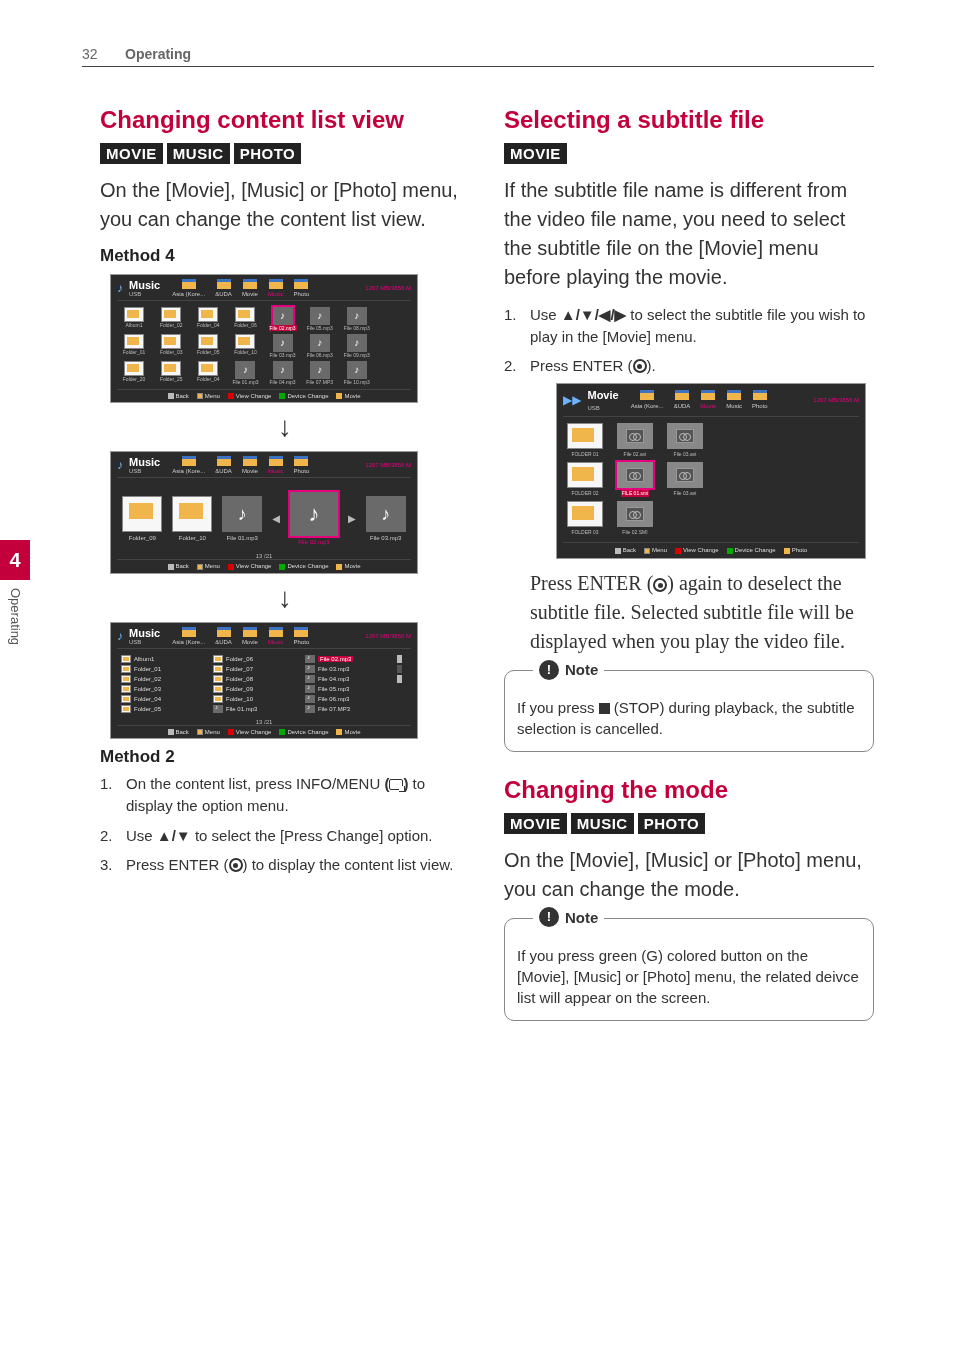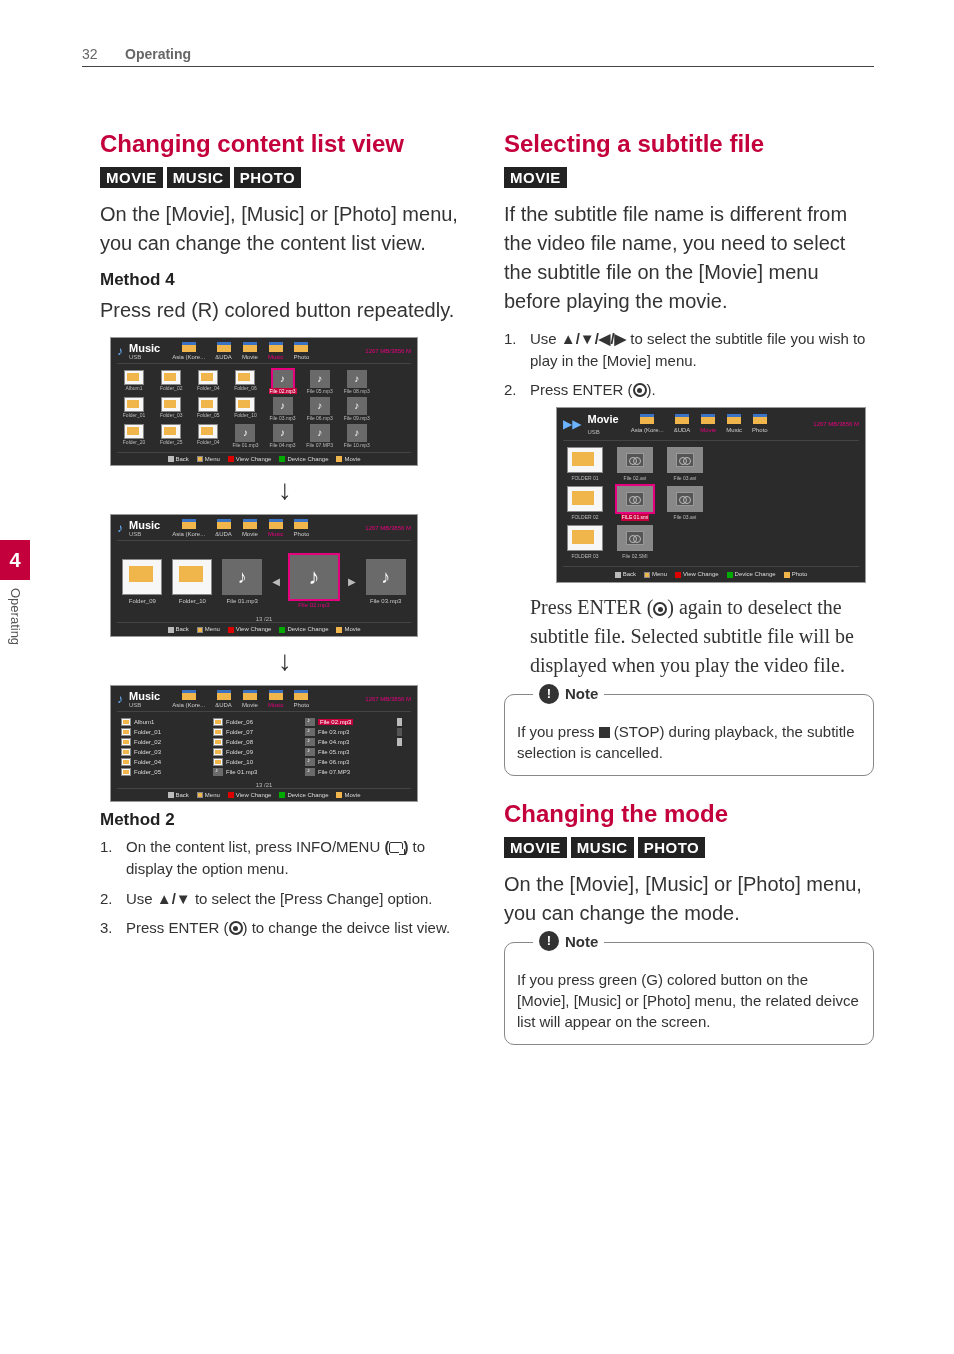--- a/index.html
+++ b/index.html
@@ -4,21 +4,21 @@
 <style>
   * { box-sizing: border-box; margin: 0; padding: 0; }
   html, body { width: 954px; height: 1354px; background: #fff; font-family: Arial, Helvetica, sans-serif; color: #333; }
   .page { position: relative; width: 954px; height: 1166px; padding: 50px 80px 40px 100px; }
   .header-line { position: absolute; top: 66px; left: 82px; right: 80px; height: 1px; background: #444; }
   .page-num { position: absolute; top: 46px; left: 82px; font-size: 14px; color: #666; }
   .page-section { position: absolute; top: 46px; left: 125px; font-size: 14px; font-weight: bold; color: #666; }
   .side-tab { position: absolute; left: 0; top: 540px; width: 30px; height: 200px; display: flex; flex-direction: column; align-items: center; }
   .side-tab-num-wrap { background: #c3003c; color: #fff; width: 30px; height: 40px; display: flex; align-items: center; justify-content: center; font-size: 20px; font-weight: bold; }
   .side-tab-text { writing-mode: vertical-rl; font-size: 13px; color: #555; padding-top: 8px; }
-  .columns { display: flex; gap: 34px; margin-top: 80px; }
+  .columns { display: flex; gap: 34px; margin-top: 56px; }
   .col { width: 50%; }
   h2.sec-title { color: #c3003c; font-size: 24px; font-weight: 600; margin-bottom: 8px; line-height: 1.2; }
   .badge-row { display: flex; gap: 4px; margin-bottom: 12px; }
   .badge { background: #222; color: #fff; font-size: 15px; font-weight: bold; padding: 2px 6px; letter-spacing: 0.5px; }
   p.body { font-size: 20px; line-height: 1.45; color: #333; margin-bottom: 12px; }
   h3.sub { font-size: 17px; font-weight: bold; margin: 8px 0 6px 0; color: #222; }
   ol.steps { list-style: none; counter-reset: step; padding-left: 0; }
   ol.steps > li { position: relative; padding-left: 26px; font-size: 15px; line-height: 1.45; margin-bottom: 8px; }
   ol.steps > li::before { counter-increment: step; content: counter(step) "."; position: absolute; left: 0; top: 0; }
   .screenshot { width: 308px; background: #2b2b2b; border: 1px solid #999; margin: 8px 0 8px 10px; font-size: 7px; color: #ddd; padding: 4px 6px 2px 6px; }
@@ -108,21 +108,20 @@
     <div class="col">
       <h2 class="sec-title">Changing content list view</h2>
       <div class="badge-row">
         <span class="badge">MOVIE</span>
         <span class="badge">MUSIC</span>
         <span class="badge">PHOTO</span>
       </div>
       <p class="body">On the [Movie], [Music] or [Photo] menu, you can change the content list view.</p>
 
       <h3 class="sub">Method 4</h3>
-      <p class="body">Press red (R) colored button repeatedly.</p>
 
       <div class="screenshot" style="position:relative;">
         <div class="ss-head">
           <span style="color:#6bb3ff;font-size:12px;">♪</span>
           <div class="ss-title-box">
             <span class="ss-title">Music</span>
             <span class="ss-sub">USB</span>
           </div>
           <div class="ss-tabs">
             <div class="ss-tab">
@@ -442,21 +441,21 @@
 
       <h3 class="sub">Method 2</h3>
       <ol class="steps">
         <li>
           <span>On the content list, press INFO/MENU </span><b>(</b><span class="menu-icon"></span><b>)</b><span> to display the option menu.</span>
         </li>
         <li>
           <span>Use </span><span class="arrow-sym">▲/▼</span><span> to select the [Press Change] option.</span>
         </li>
         <li>
-          <span>Press ENTER (</span><span class="enter-icon"></span><span>) to change the deivce list view.</span>
+          <span>Press ENTER (</span><span class="enter-icon"></span><span>) to display the content list view.</span>
         </li>
       </ol>
     </div>
 
     <div class="col">
       <h2 class="sec-title">Selecting a subtitle file</h2>
       <div class="badge-row">
         <span class="badge">MOVIE</span>
       </div>
       <p class="body">If the subtitle file name is different from the video file name, you need to select the subtitle file on the [Movie] menu before playing the movie.</p>

